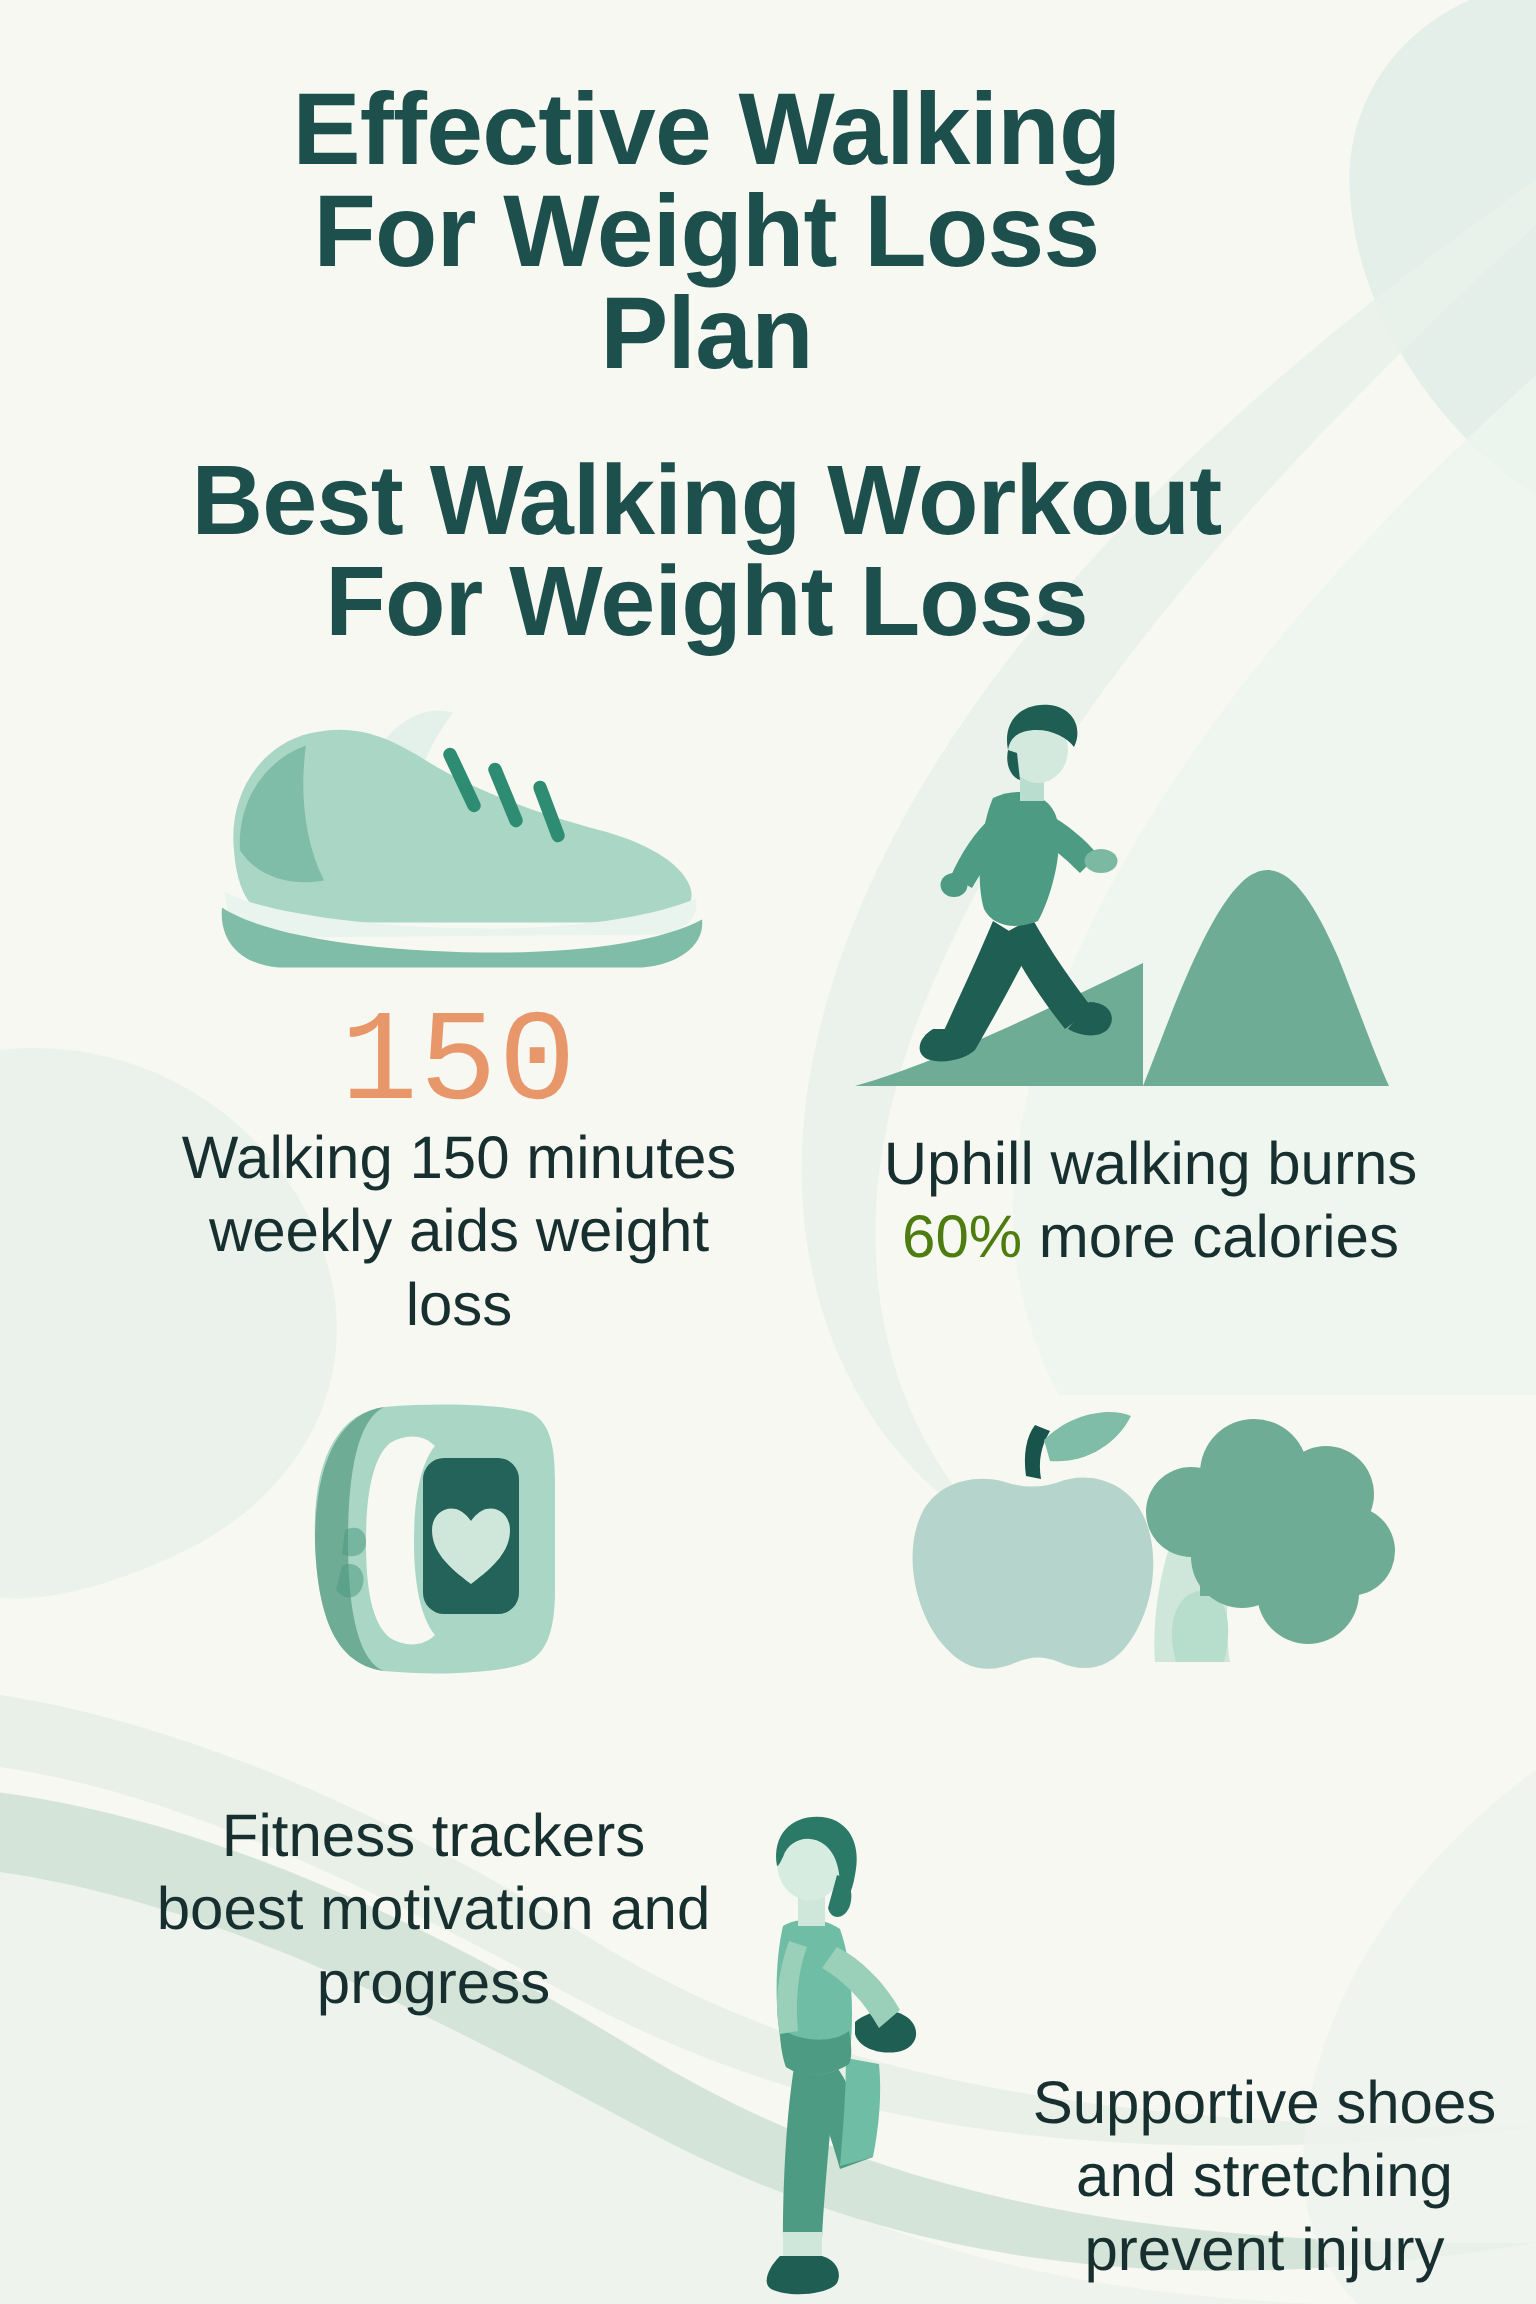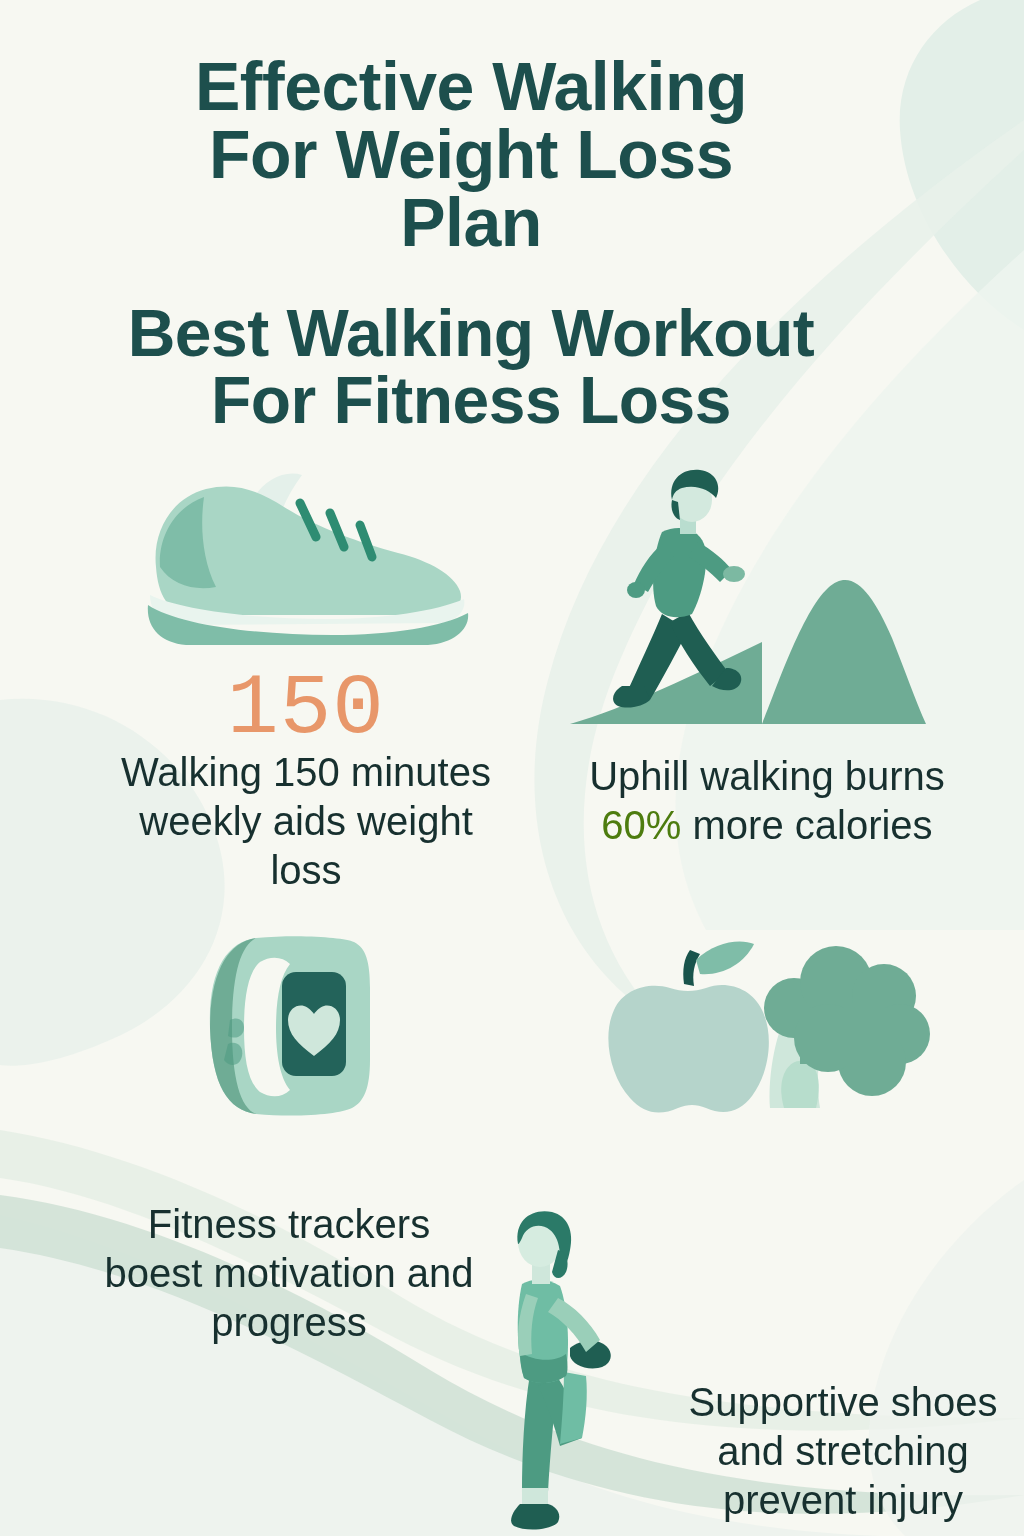--- a/index.html
+++ b/index.html
@@ -126,21 +126,21 @@
            C700,1455 520,1405 380,1330 C250,1260 120,1195 0,1178 Z" fill="#dde9de" opacity="0.55"></path>
 
   <path d="M1024,1180 C940,1240 880,1330 870,1420 C864,1472 880,1512 905,1536
            L1024,1536 Z" fill="#edf3ee" opacity="0.8"></path>
 </svg>
 
 <div id="content">
 
   <div class="title-block">
     <div class="headline headline-1">Effective Walking For Weight Loss Plan</div>
-    <div class="headline headline-2">Best Walking Workout For Fitness Loss</div>
+    <div class="headline headline-2">Best Walking Workout For Weight Loss</div>
   </div>
 
   <svg class="art" id="shoe-art" viewBox="0 0 352 190">
 
     <path d="M118,46 C128,20 152,6 172,12 C160,28 150,48 146,66 Z" fill="#e4f0ea"></path>
 
     <path d="M26,104 C22,66 44,34 76,26 C108,18 132,30 154,44
              C186,64 230,80 268,90 C300,98 324,112 330,128
              C334,140 326,150 308,152 L62,152 C38,150 28,132 26,104 Z" fill="#a9d6c5"></path>
 

